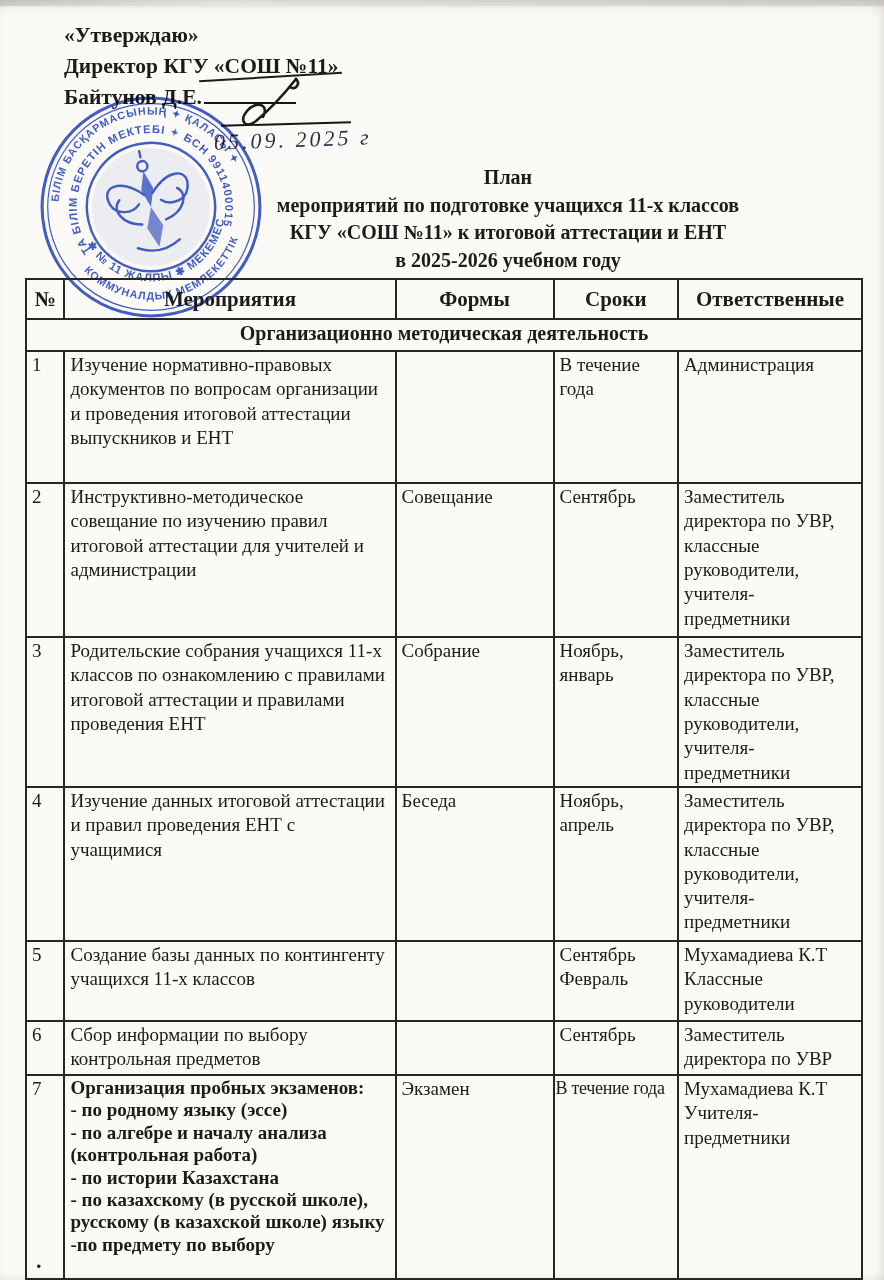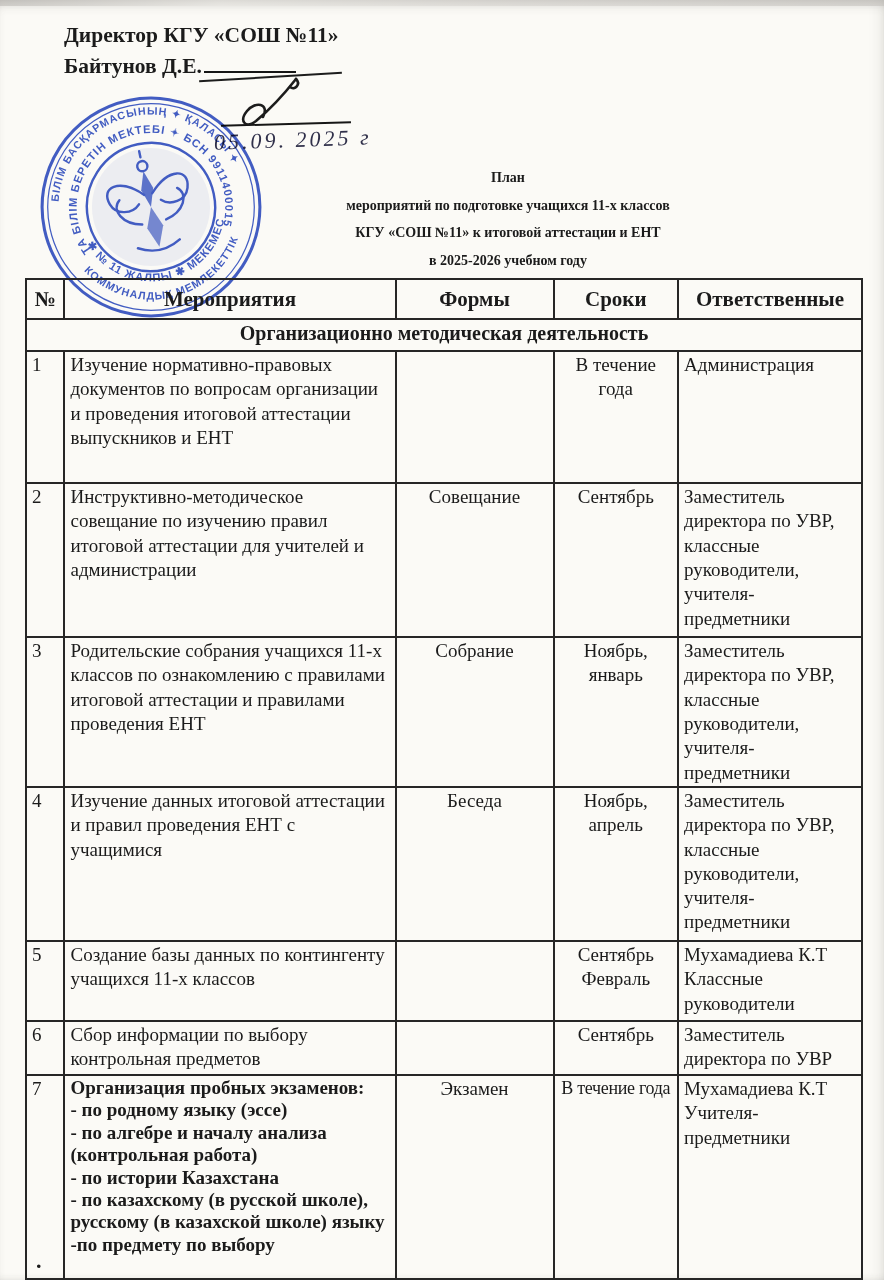--- a/index.html
+++ b/index.html
@@ -15,42 +15,43 @@
   
   .approval{position:absolute;left:64px;top:20px;font-weight:bold;font-size:21.5px;line-height:31px;white-space:nowrap;}
   .uline{display:inline-block;width:92px;border-bottom:2.2px solid #161616;height:2px;margin-left:2px;}
   .uline2{position:absolute;left:221px;top:123px;width:130px;border-top:2.2px solid #161616;transform:rotate(-1.6deg);}
   .strike{position:absolute;left:199px;top:76px;width:143px;border-top:2.4px solid #1c1c1c;transform:rotate(-3.5deg);}
   .date-hand{position:absolute;left:214px;top:127px;font-style:italic;font-size:22px;letter-spacing:3px;color:#30304a;transform:rotate(-2deg);white-space:nowrap;}
   .sig{position:absolute;left:232px;top:76px;width:84px;height:56px;}
   
   .stamp{position:absolute;left:36px;top:92px;width:230px;height:230px;mix-blend-mode:multiply;opacity:.93;}
   
-  .title{position:absolute;left:213px;top:164px;width:590px;text-align:center;font-weight:bold;font-size:14px;line-height:27.5px;}
+  .title{position:absolute;left:213px;top:164px;width:590px;text-align:center;font-weight:bold;font-size:20px;line-height:27.5px;}
   
   .doc-table{position:absolute;left:25px;top:278px;width:838px;border-collapse:collapse;table-layout:fixed;font-size:19px;line-height:1.28;}
   .doc-table td,.doc-table th{border:2px solid #262626;padding:1px 5px;vertical-align:top;overflow:hidden;}
   .doc-table th{font-size:21px;font-weight:bold;text-align:center;height:34px;vertical-align:middle;padding:2px 3px;}
   .section-cell{font-weight:bold;text-align:center;font-size:20px;height:28px;vertical-align:middle;border-radius:7px;}
   .c-num{text-align:left;padding-left:3px;}
   .c-activity,.c-period,.c-responsible{white-space:pre-line;margin-top:36px;}
-  .c-form,.c-period{text-align:center;}
+  .c-form,.c-period{}
   .r1 td{height:128px}.r2 td{height:150px}.r3 td{height:145px}.r4 td{height:150px}
   .r5 td{height:76px}.r6 td{height:50px}.r7 td{height:200px}
   .r7 .c-activity{line-height:1.18;font-weight:bold;}
   .r7 .c-period{white-space:nowrap;font-size:18px;letter-spacing:-.3px;padding:1px 1px;}
   .end-dot{position:absolute;left:36px;top:1248px;font-size:22px;font-weight:bold;}
 </style>
 </head>
 <body>
 
 <div class="page">
   <div class="scan-edge-top"></div>
 
   <div class="approval">
+    <div>«Утверждаю»</div>
     <div>Директор КГУ «СОШ №11»</div>
     <div><span>Байтунов Д.Е.</span><span class="uline"></span></div>
   </div>
   <div class="strike"></div>
   <div class="uline2"></div>
   <svg class="sig" viewBox="0 0 84 56">
     <g fill="none" stroke="#1c1c1c" stroke-width="2.6" stroke-linecap="round">
       <path d="M64 3 C 53 17, 36 35, 24 45 C 13 53, 7 45, 15 35 C 23 25, 38 27, 31 41"></path>
       <path d="M64 3 C 69 8, 63 15, 58 11"></path>
     </g>

